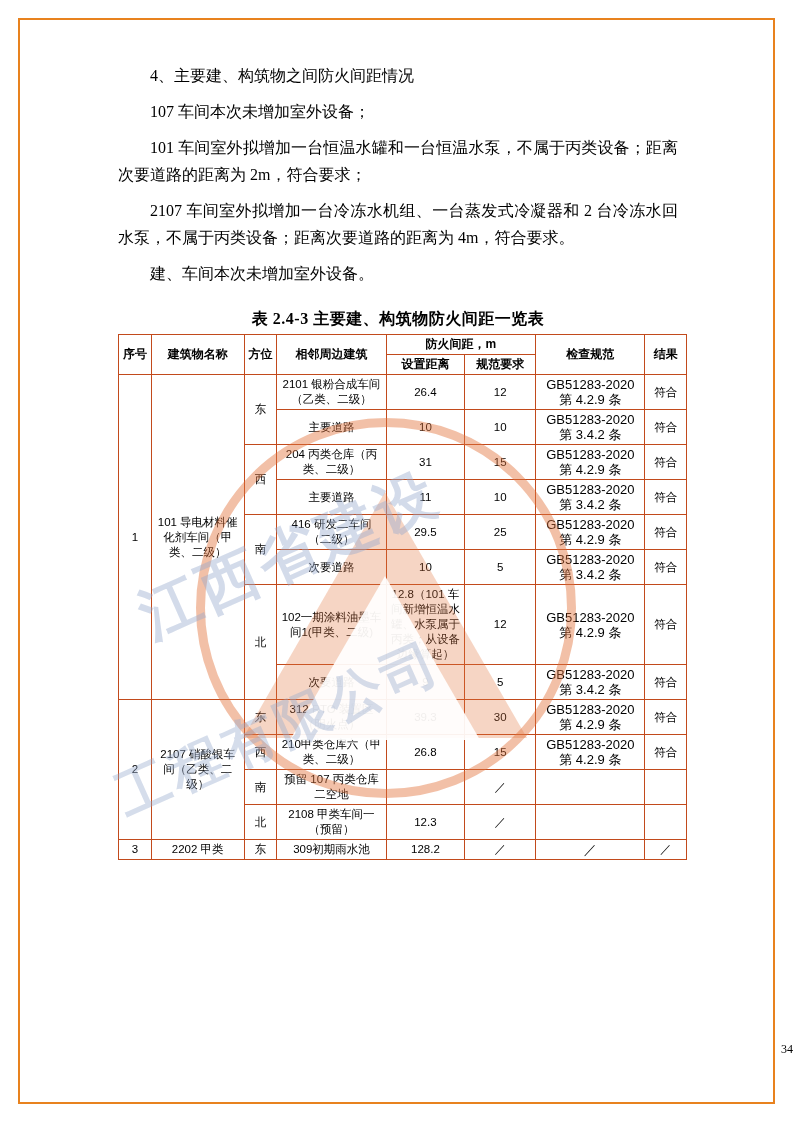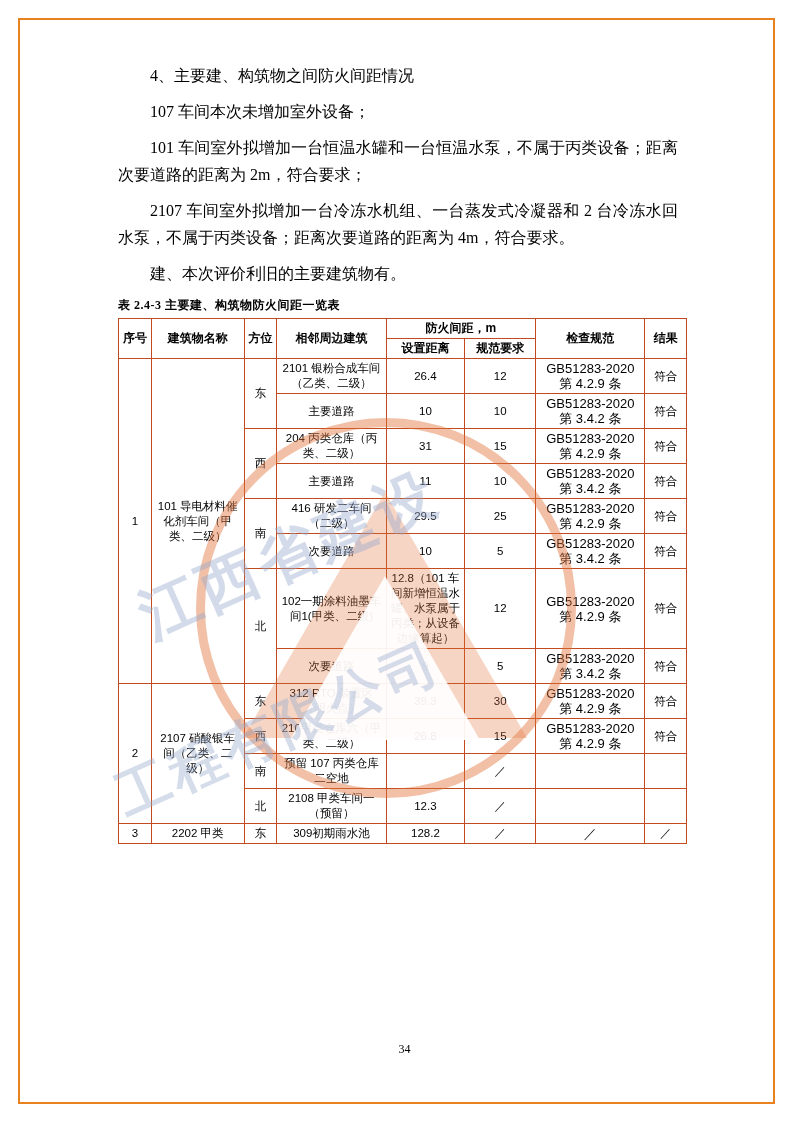--- a/index.html
+++ b/index.html
@@ -34,24 +34,24 @@
   }
   p.para {
     margin: 0 0 9px 0;
     font-size: 16px;
     line-height: 27px;
     text-indent: 2em;
     text-align: justify;
     font-family: "Liberation Serif", "DejaVu Serif", serif;
   }
   .tbl-title {
-    text-align: left;
-    font-size: 12px;
+    text-align: center;
+    font-size: 16px;
     font-weight: bold;
-    margin: 10px 0 4px 0;
+    margin: 22px 0 4px 0;
     letter-spacing: 0.5px;
   }
   table.main {
     border-collapse: collapse;
     width: 569px;
     table-layout: fixed;
     font-size: 11.5px;
     font-family: "Liberation Sans", sans-serif;
   }
   table.main td, table.main th {
@@ -75,21 +75,21 @@
     line-height: 14px;
   }
   .num-cell {
     font-family: "Liberation Sans", sans-serif;
   }
   .pagenum {
     position: absolute;
     left: 0;
     right: 0;
     top: 1042px;
-    text-align: center;
+    text-align: right;
     font-size: 12px;
     font-family: "Liberation Serif", serif;
     padding-left: 16px;
   }
   
   .wm {
     position: absolute;
     left: 0; top: 0;
     width: 793px; height: 1122px;
     pointer-events: none;
@@ -162,21 +162,21 @@
     <div class="wm-tri-inner"></div>
     <div class="wm-text">江西省建设</div>
     <div class="wm-text2">工程有限公司</div>
   </div>
 
   <div class="content">
     <p class="para">4、主要建、构筑物之间防火间距情况</p>
     <p class="para">107 车间本次未增加室外设备；</p>
     <p class="para">101 车间室外拟增加一台恒温水罐和一台恒温水泵，不属于丙类设备；距离次要道路的距离为 2m，符合要求；</p>
     <p class="para">2107 车间室外拟增加一台冷冻水机组、一台蒸发式冷凝器和 2 台冷冻水回水泵，不属于丙类设备；距离次要道路的距离为 4m，符合要求。</p>
-    <p class="para">建、本次评价利旧的主要建筑物有。</p>
+    <p class="para">建、车间本次未增加室外设备。</p>
 
     <div class="tbl-title">表 2.4-3  主要建、构筑物防火间距一览表</div>
 
     <table class="main">
       <colgroup>
         <col style="width:30px">
         <col style="width:85px">
         <col style="width:30px">
         <col style="width:100px">
         <col style="width:72px">

